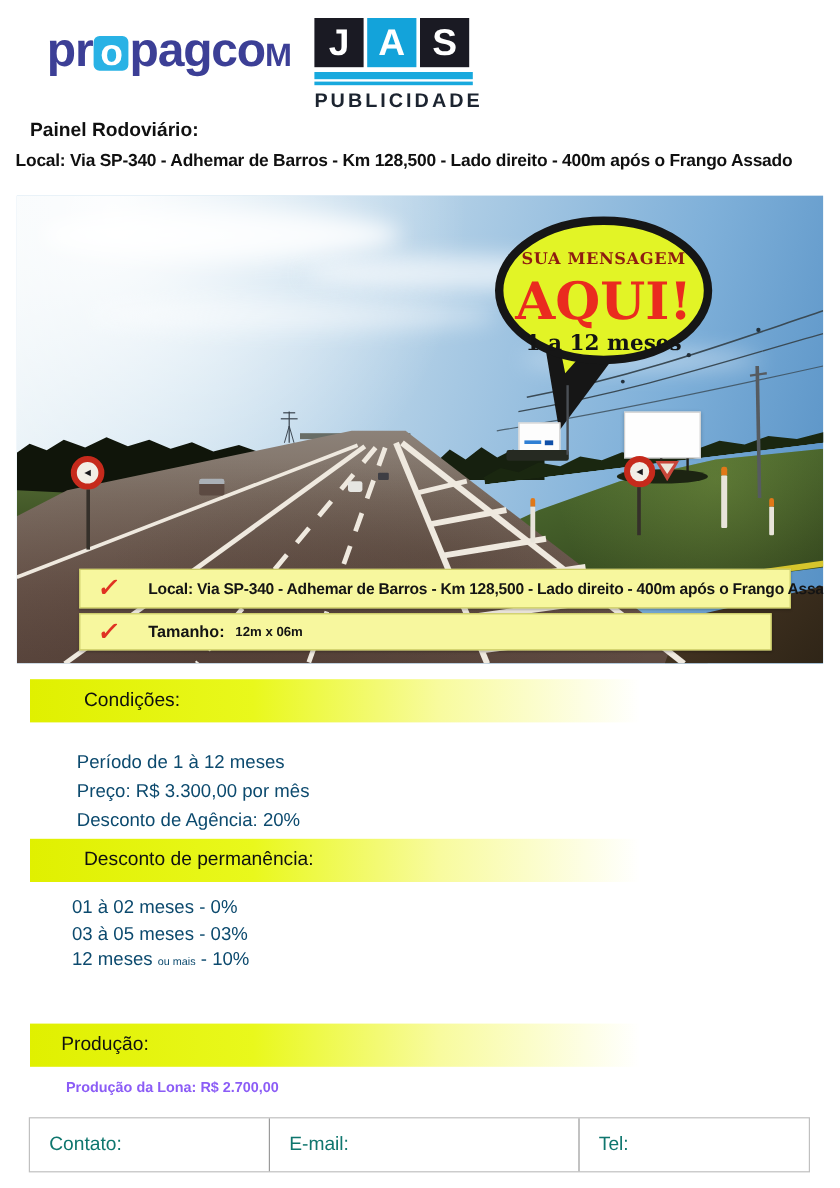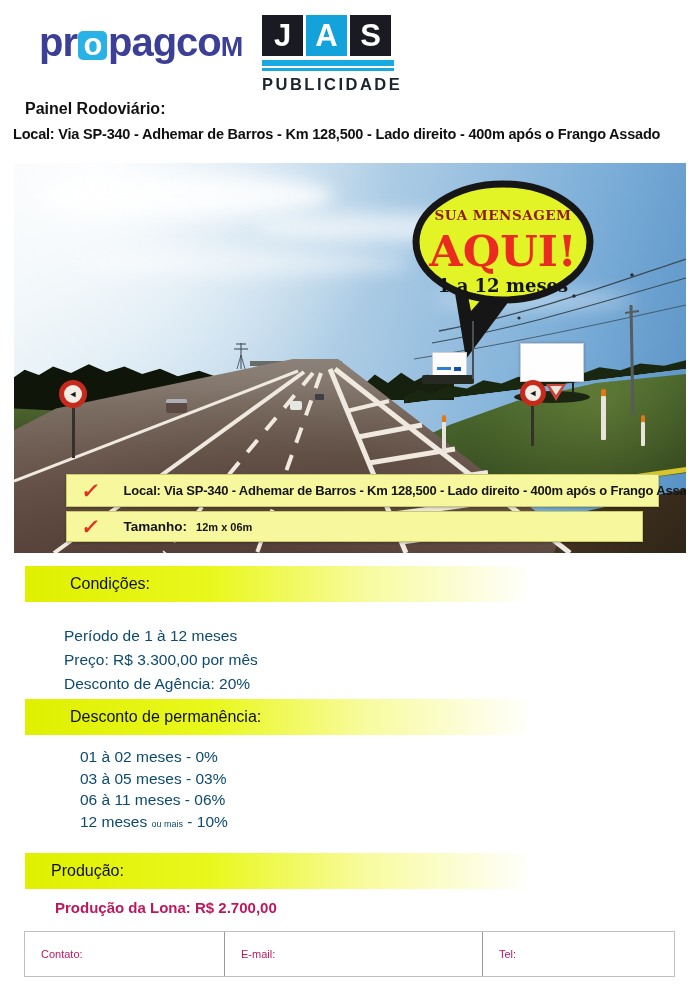--- a/index.html
+++ b/index.html
@@ -135,29 +135,29 @@
   .section-bar {
     position:absolute; left:25px; width:620px; height:36px;
     background:linear-gradient(to right,#e0f000 0%,#e9f81c 30%,#f8fb9e 55%,rgba(255,255,255,0) 82%);
     line-height:36px; padding-left:45px; font-size:16px; color:#101010;
   }
   .bar-conditions { top:566px; }
   .bar-permanence { top:699px; }
   .bar-production { top:853px;padding-left:26px; }
   .text-block { position:absolute; font-size:15.5px; color:#0c4a6e; }
   .cond-block { left:64px; top:624px; line-height:24px; }
-  .disc-block { left:80px; top:746px; line-height:21.5px; }
+  .disc-block { left:60px; top:746px; line-height:21.5px; }
   .tiny { font-size:9px; }
-  .prod-line { left:55px; top:899px; font-size:15px; font-weight:bold; color:#be185d; }
+  .prod-line { left:55px; top:899px; font-size:12px; font-weight:bold; color:#8b5cf6; }
   
   .footer-box {
     position:absolute; left:24px; top:931px; width:651px; height:46px;
     border:1px solid #c0c0c0; display:flex; background:#fff;
   }
-  .footer-cell { display:flex; align-items:center; padding-left:16px; font-size:11px; color:#be185d; }
+  .footer-cell { display:flex; align-items:center; padding-left:16px; font-size:16px; color:#0f766e; }
   .fc-1 { width:199px; }
   .fc-2 { width:192px; border-left:1px solid #9a9a9a; }
   .fc-3 { flex:1; border-left:1px solid #9a9a9a; }
 </style>
 </head>
 <body>
 
 <div class="page">
 
   <div class="logo-propagcom"><span>pr</span><span class="o-box">o</span><span>pagco</span><span class="m-cap">m</span></div>
@@ -281,21 +281,20 @@
   <div class="text-block cond-block">
     <div>Período de 1 à 12 meses</div>
     <div>Preço: R$ 3.300,00 por mês</div>
     <div>Desconto de Agência: 20%</div>
   </div>
 
   <div class="section-bar bar-permanence">Desconto de permanência:</div>
   <div class="text-block disc-block">
     <div>01 à 02 meses - 0%</div>
     <div>03 à 05 meses - 03%</div>
-    <div>06 à 11 meses - 06%</div>
     <div><span>12 meses </span><span class="tiny">ou mais</span><span> - 10%</span></div>
   </div>
 
   <div class="section-bar bar-production">Produção:</div>
   <div class="text-block prod-line">Produção da Lona: R$ 2.700,00</div>
 
   <div class="footer-box">
     <div class="footer-cell fc-1">Contato:</div>
     <div class="footer-cell fc-3">E-mail:</div>
     <div class="footer-cell fc-2">Tel:</div>

